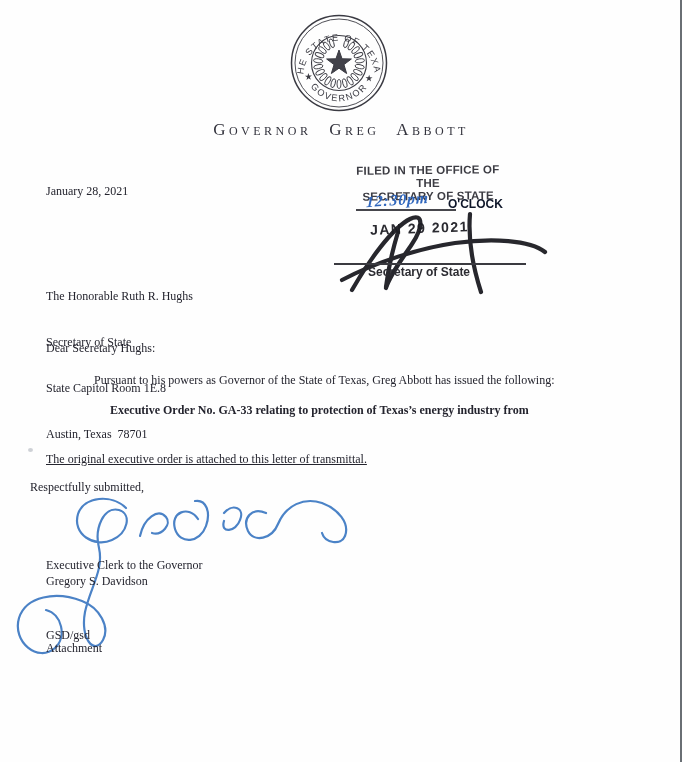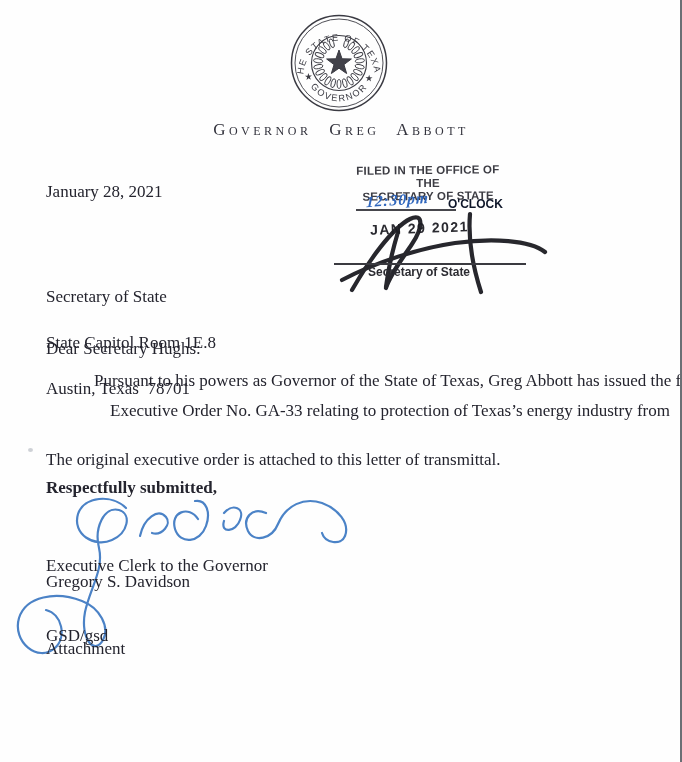--- a/index.html
+++ b/index.html
@@ -13,28 +13,28 @@
 
   
   .seal { left:289px; top:13px; width:100px; height:100px; }
   .lh-title {
     left:0; top:120px; width:682px; text-align:center;
     font-family:"Liberation Serif", serif; font-variant:small-caps;
     font-size:17px; letter-spacing:3.5px; word-spacing:10px; color:#32323c;
   }
 
   
-  .txt { font-size:17px; line-height:15.4px; color:#24242e; }
+  .txt { font-size:12px; line-height:15.4px; color:#24242e; }
   .date-line   { left:46px; top:184px; }
   .recipient   { left:46px; top:258px; white-space:pre; }
   .salutation  { left:46px; top:341px; }
   .para1       { left:46px; top:373px; white-space:nowrap;margin-left:48px; }
-  .indent-para { left:110px; top:403px; line-height:15.6px; }
-  .para2       { left:46px; top:452px; }
-  .valediction { left:46px; top:480px;font-weight:bold; }
+  .indent-para { left:110px; top:403px; line-height:15.6px;font-weight:bold; }
+  .para2       { left:46px; top:452px;text-decoration:underline; }
+  .valediction { left:30px; top:480px; }
   .name-block  { left:46px; top:558px; line-height:15.8px; }
   .initials    { left:46px; top:628px; }
   .enclosure   { left:46px; top:641px;font-family:Liberation Serif, serif; }
 
   
   .stamp-lines {
     left:345px; top:164px; width:166px; text-align:center;
     font-family:"Liberation Sans", sans-serif; font-weight:bold;
     font-size:11.5px; line-height:13px; color:#3c3c43; letter-spacing:.2px;
     transform:rotate(-.6deg);
@@ -130,20 +130,21 @@
       <path d="M 352,290 C 368,262 392,228 410,219 C 424,212 423,228 412,244 C 400,262 390,275 386,288"></path>
       <path d="M 342,280 C 376,262 420,248 455,243 C 492,238 530,240 545,252"></path>
       <path d="M 470,214 C 468,238 472,264 481,292"></path>
       <path d="M 398,232 C 392,252 388,270 386,287"></path>
     </g>
   </svg>
   <div class="abs stamp-rule"></div>
   <div class="abs sec-label">Secretary of State</div>
 
   <div class="abs txt recipient">
+    <div>The Honorable Ruth R. Hughs</div>
     <div>Secretary of State</div>
     <div>State Capitol Room 1E.8</div>
     <div>Austin, Texas  78701</div>
   </div>
 
   <div class="abs txt salutation">Dear Secretary Hughs:</div>
 
   <div class="abs txt para1">Pursuant to his powers as Governor of the State of Texas, Greg Abbott has issued the following:</div>
 
   <div class="abs txt indent-para">

